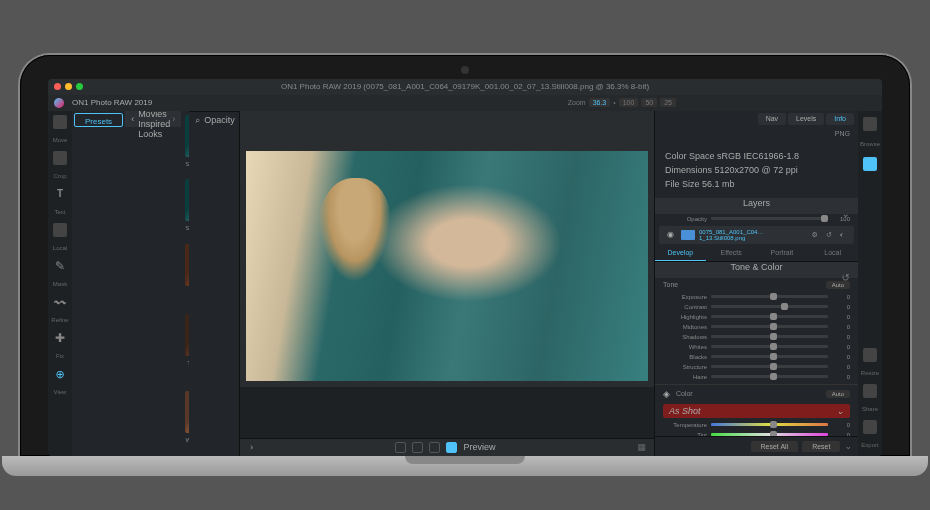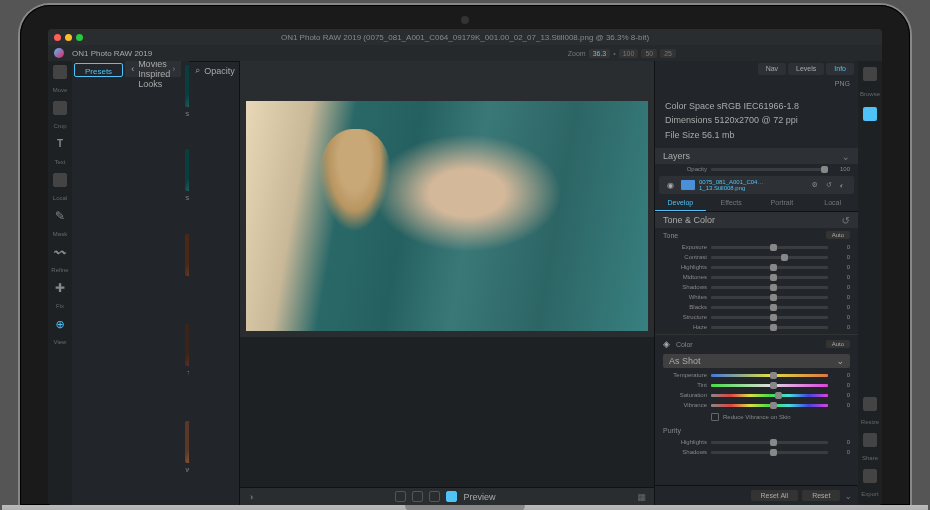--- a/index.html
+++ b/index.html
@@ -1,17 +1,17 @@
 <!DOCTYPE html>
 <html><head>
 <meta charset="utf-8">
 <style>
 *{margin:0;padding:0;box-sizing:border-box;font-family:-apple-system,BlinkMacSystemFont,"Segoe UI",sans-serif;font-size:9px;color:#aaa;}
 body{background:#555;display:flex;align-items:center;justify-content:center;height:510px;}
-.laptop{width:890px;height:500px;background:#1a1a1a;border-radius:30px 30px 0 0;position:relative;padding:24px 28px 0 28px;box-shadow:0 0 0 2px #888,inset 0 0 0 1px #000;}
+.laptop{width:890px;height:401px;background:#1a1a1a;border-radius:30px 30px 0 0;position:relative;padding:24px 28px 0 28px;box-shadow:0 0 0 2px #888,inset 0 0 0 1px #000;}
 .laptop::before{content:"";position:absolute;top:11px;left:50%;transform:translateX(-50%);width:8px;height:8px;border-radius:50%;background:#333;}
 .lapbase{position:absolute;bottom:-20px;left:-18px;right:-18px;height:20px;background:linear-gradient(#bbb,#999);border-radius:0 0 14px 14px;}
 .lapbase::before{content:"";position:absolute;top:0;left:50%;transform:translateX(-50%);width:120px;height:8px;background:#888;border-radius:0 0 8px 8px;}
 .screen{width:100%;height:100%;background:#1e2124;display:flex;flex-direction:column;overflow:hidden;border-radius:4px;}
 .titlebar{height:16px;background:#2a2d30;display:flex;align-items:center;padding:0 6px;position:relative;}
 .traffic{display:flex;gap:4px;}
 .traffic span{width:7px;height:7px;border-radius:50%;background:#555;}
 .traffic span:nth-child(1){background:#ff5f56;}
 .traffic span:nth-child(2){background:#ffbd2e;}
 .traffic span:nth-child(3){background:#27c93f;}
@@ -54,21 +54,21 @@
 .cfoot .spc{flex:1;}
 .cfbtn{width:11px;height:11px;border:1px solid #555;border-radius:2px;cursor:pointer;}
 .cfbtn.on{background:#4fc3f7;border-color:#4fc3f7;}
 .rpane{width:204px;background:#22252a;display:flex;flex-direction:column;border-left:1px solid #111;}
 .rtabs{height:16px;display:flex;gap:2px;padding:2px 4px;justify-content:flex-end;}
 .rtab{padding:2px 8px;font-size:7px;background:#2d3034;border-radius:2px;cursor:pointer;}
 .rtab.act{color:#4fc3f7;}
 .rfmt{height:16px;text-align:right;padding:3px 8px;font-size:7px;color:#888;}
 .rmeta{padding:6px 10px;font-size:6px;color:#888;line-height:1.6;}
 .rsec{display:flex;flex-direction:column;}
-.rsechead{height:16px;background:#2d3034;display:flex;align-items:center;padding:0 8px;font-size:8px;color:#bbb;}
+.rsechead{height:16px;background:#2d3034;display:flex;align-items:center;padding:0 8px;font-size:8px;color:#bbb;flex-direction:column;}
 .rsechead .ic{margin-left:auto;color:#777;font-size:10px;}
 .sldrow{display:flex;align-items:center;padding:2px 8px;gap:4px;}
 .sldrow .lbl{width:44px;font-size:6px;color:#888;text-align:right;}
 .slider{flex:1;height:3px;background:#3a3d40;position:relative;border-radius:1px;cursor:pointer;}
 .slider .th{position:absolute;top:-2px;width:7px;height:7px;background:#888;border-radius:2px;}
 .sldrow .val{width:18px;font-size:6px;color:#888;text-align:right;}
 .lyrrow{display:flex;align-items:center;padding:3px 8px;gap:4px;background:#2d3034;margin:2px 4px;border-radius:2px;}
 .lyrrow .eye{width:10px;font-size:8px;color:#aaa;}
 .lyrrow .sw{width:14px;height:10px;background:#4a90d9;border-radius:1px;}
 .lyrrow .nm{flex:1;font-size:6px;color:#4fc3f7;}
@@ -81,21 +81,21 @@
 .mini .auto{font-size:6px;background:#333;padding:1px 6px;border-radius:2px;cursor:pointer;}
 .grad{height:3px;border-radius:1px;cursor:pointer;}
 .grad.temp{background:linear-gradient(90deg,#47d,#dd4,#d74);}
 .grad.tint{background:linear-gradient(90deg,#4d4,#ddd,#d4d);}
 .grad.sat{background:linear-gradient(90deg,#888,#d44,#dd4,#4d4,#4dd,#44d,#d4d);}
 .grad.vib{background:linear-gradient(90deg,#888,#d44,#dd4,#4d4,#4dd,#44d,#d4d);}
 .chk{display:flex;align-items:center;gap:4px;padding:3px 8px 3px 56px;}
 .chk .box{width:8px;height:8px;border:1px solid #666;border-radius:1px;cursor:pointer;}
 .chk .cl{font-size:6px;color:#888;}
 .sel{display:flex;padding:2px 8px;}
-.sel .sb{flex:1;background:#404040;padding:2px 6px;font-size:6px;color:#888;border-radius:2px;display:flex;cursor:pointer;}
+.sel .sb{flex:1;background:#7f1d1d;padding:2px 6px;font-size:6px;color:#888;border-radius:2px;display:flex;cursor:pointer;font-style:italic;}
 .sel .sb .ar{margin-left:auto;}
 .rfoot{margin-top:auto;height:20px;border-top:1px solid #111;display:flex;align-items:center;justify-content:flex-end;padding:0 6px;gap:4px;}
 .rfbtn{background:#333;padding:2px 10px;font-size:7px;border-radius:2px;cursor:pointer;}
 .rightrail{width:24px;background:#1e2124;display:flex;flex-direction:column;align-items:center;padding-top:6px;gap:10px;}
 .rtool{width:14px;height:14px;background:#444;border-radius:2px;cursor:pointer;}
 .rtool.lbl{width:22px;height:auto;background:none;font-size:6px;color:#666;text-align:center;}
 .rrbot{margin-top:auto;display:flex;flex-direction:column;align-items:center;gap:8px;padding-bottom:8px;}
 .scr{flex:1;overflow-y:auto;}
 .scr::-webkit-scrollbar{width:4px;}
 .scr::-webkit-scrollbar-thumb{background:#444;}

